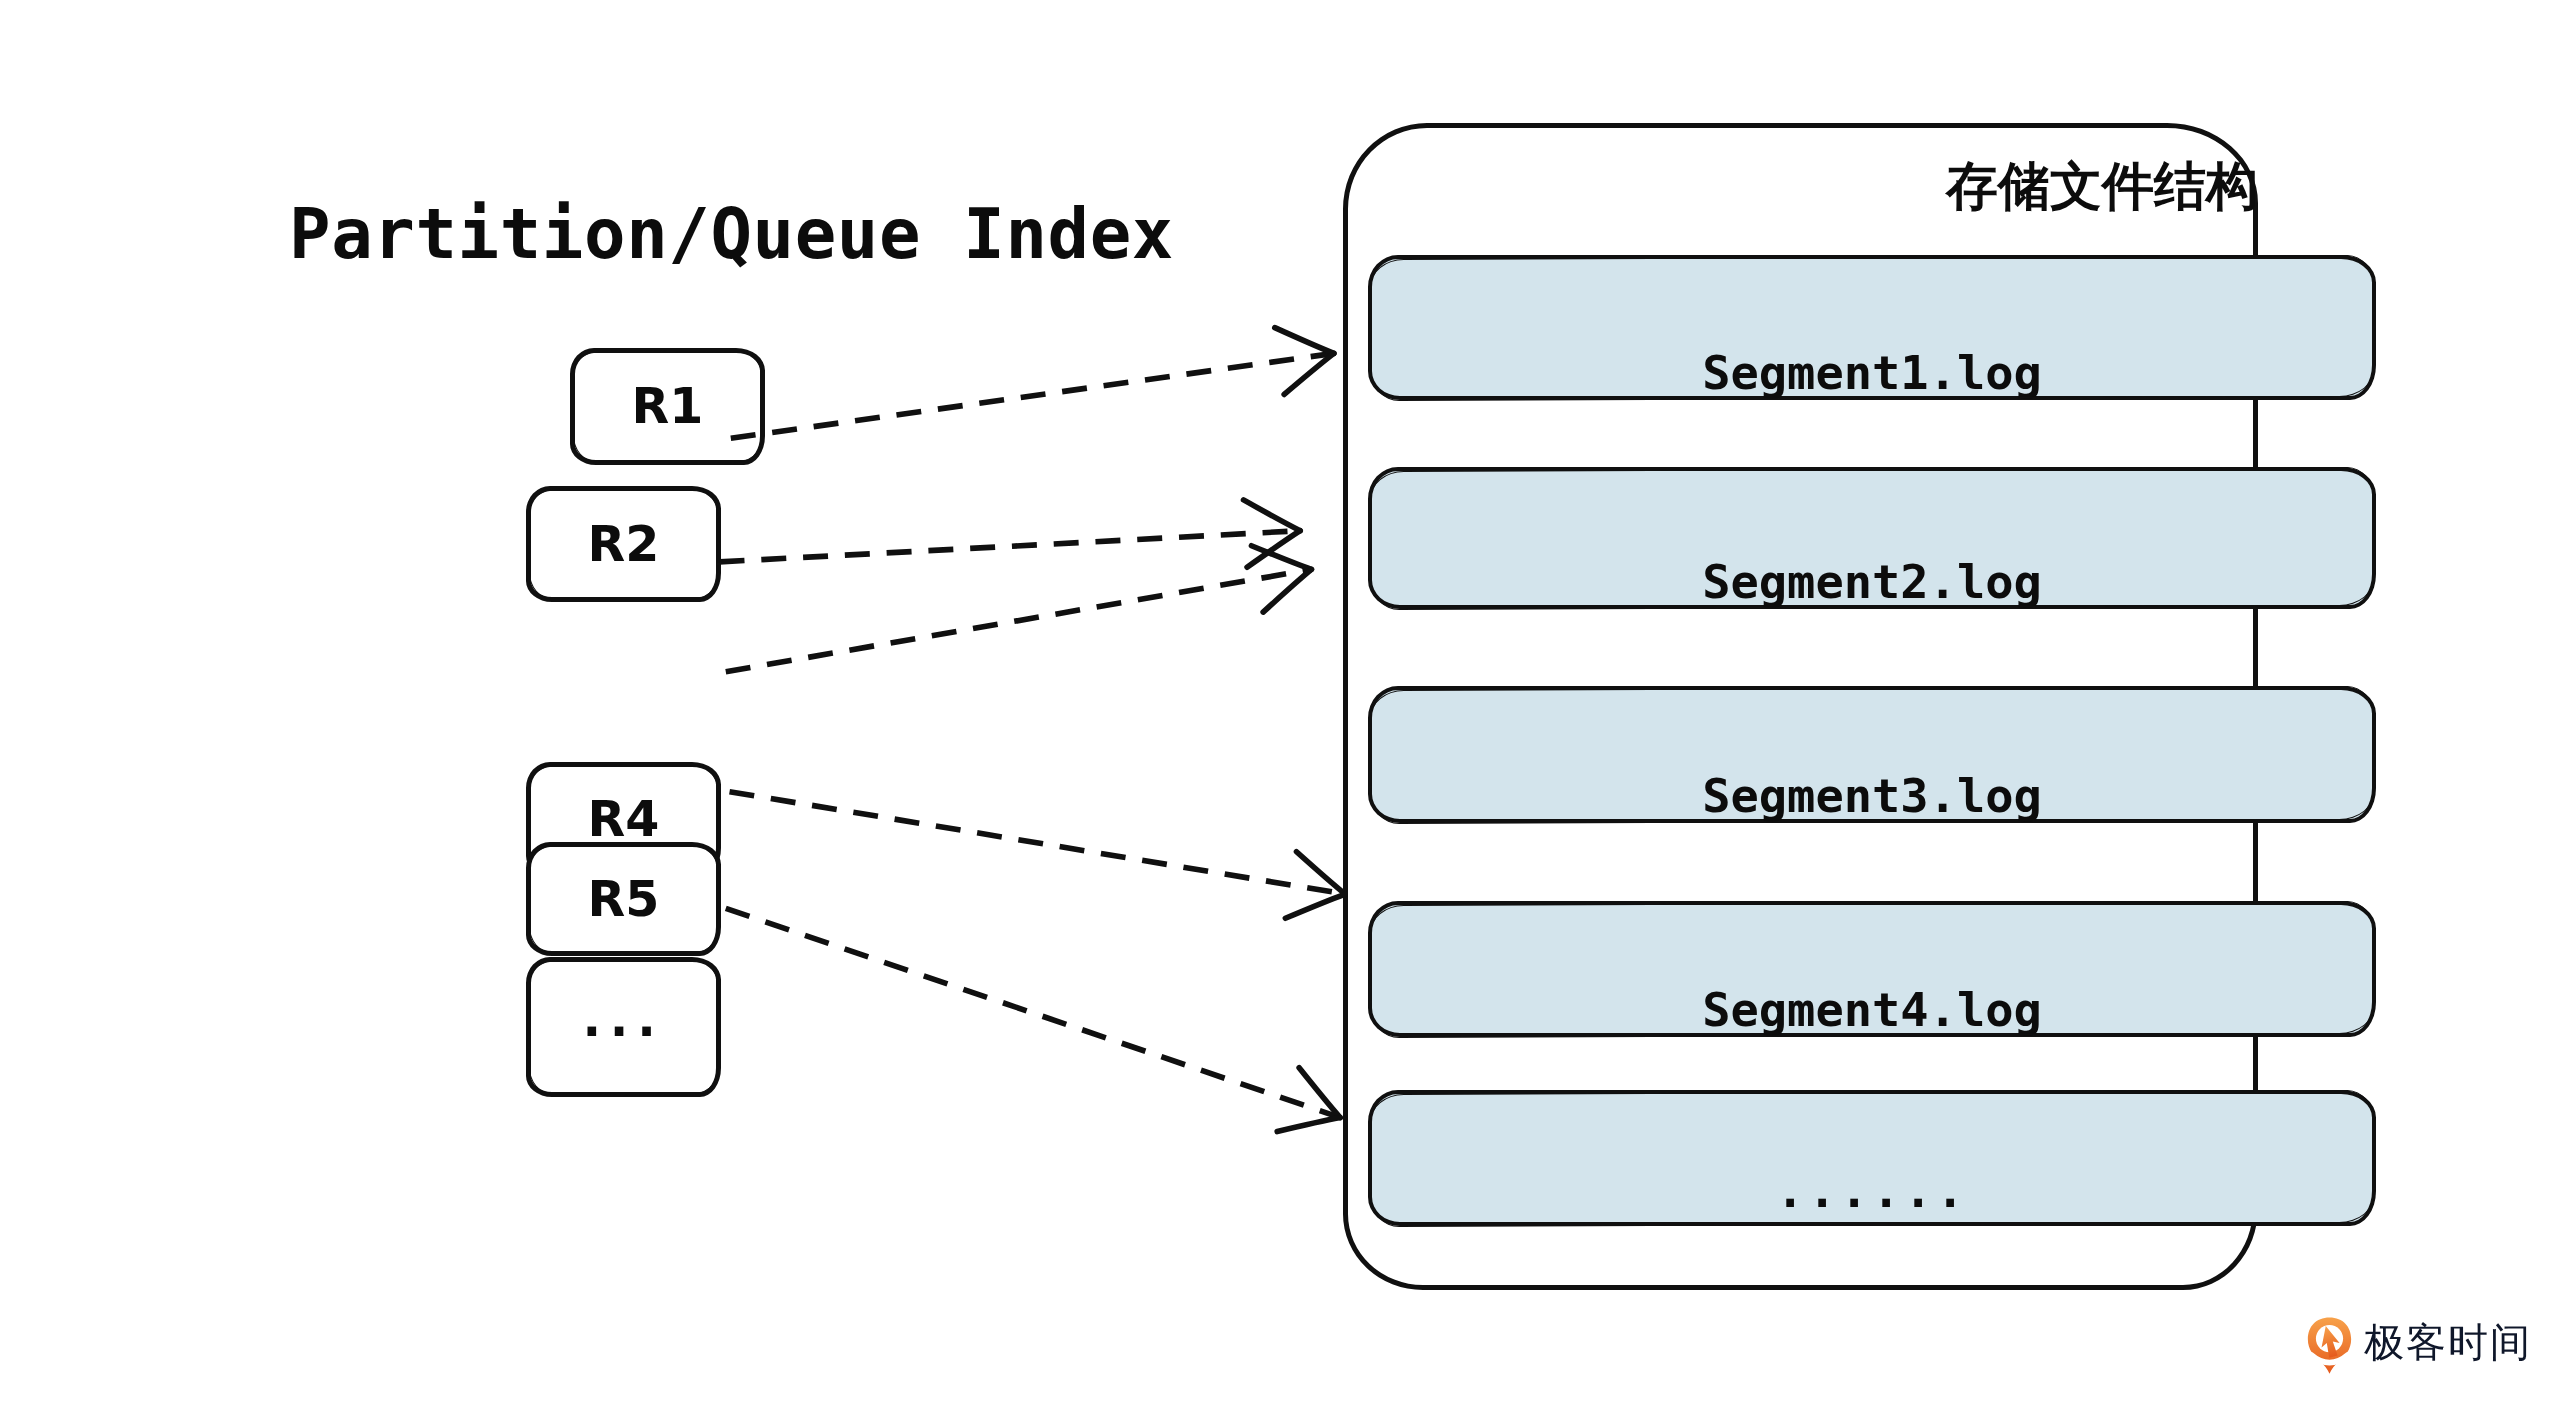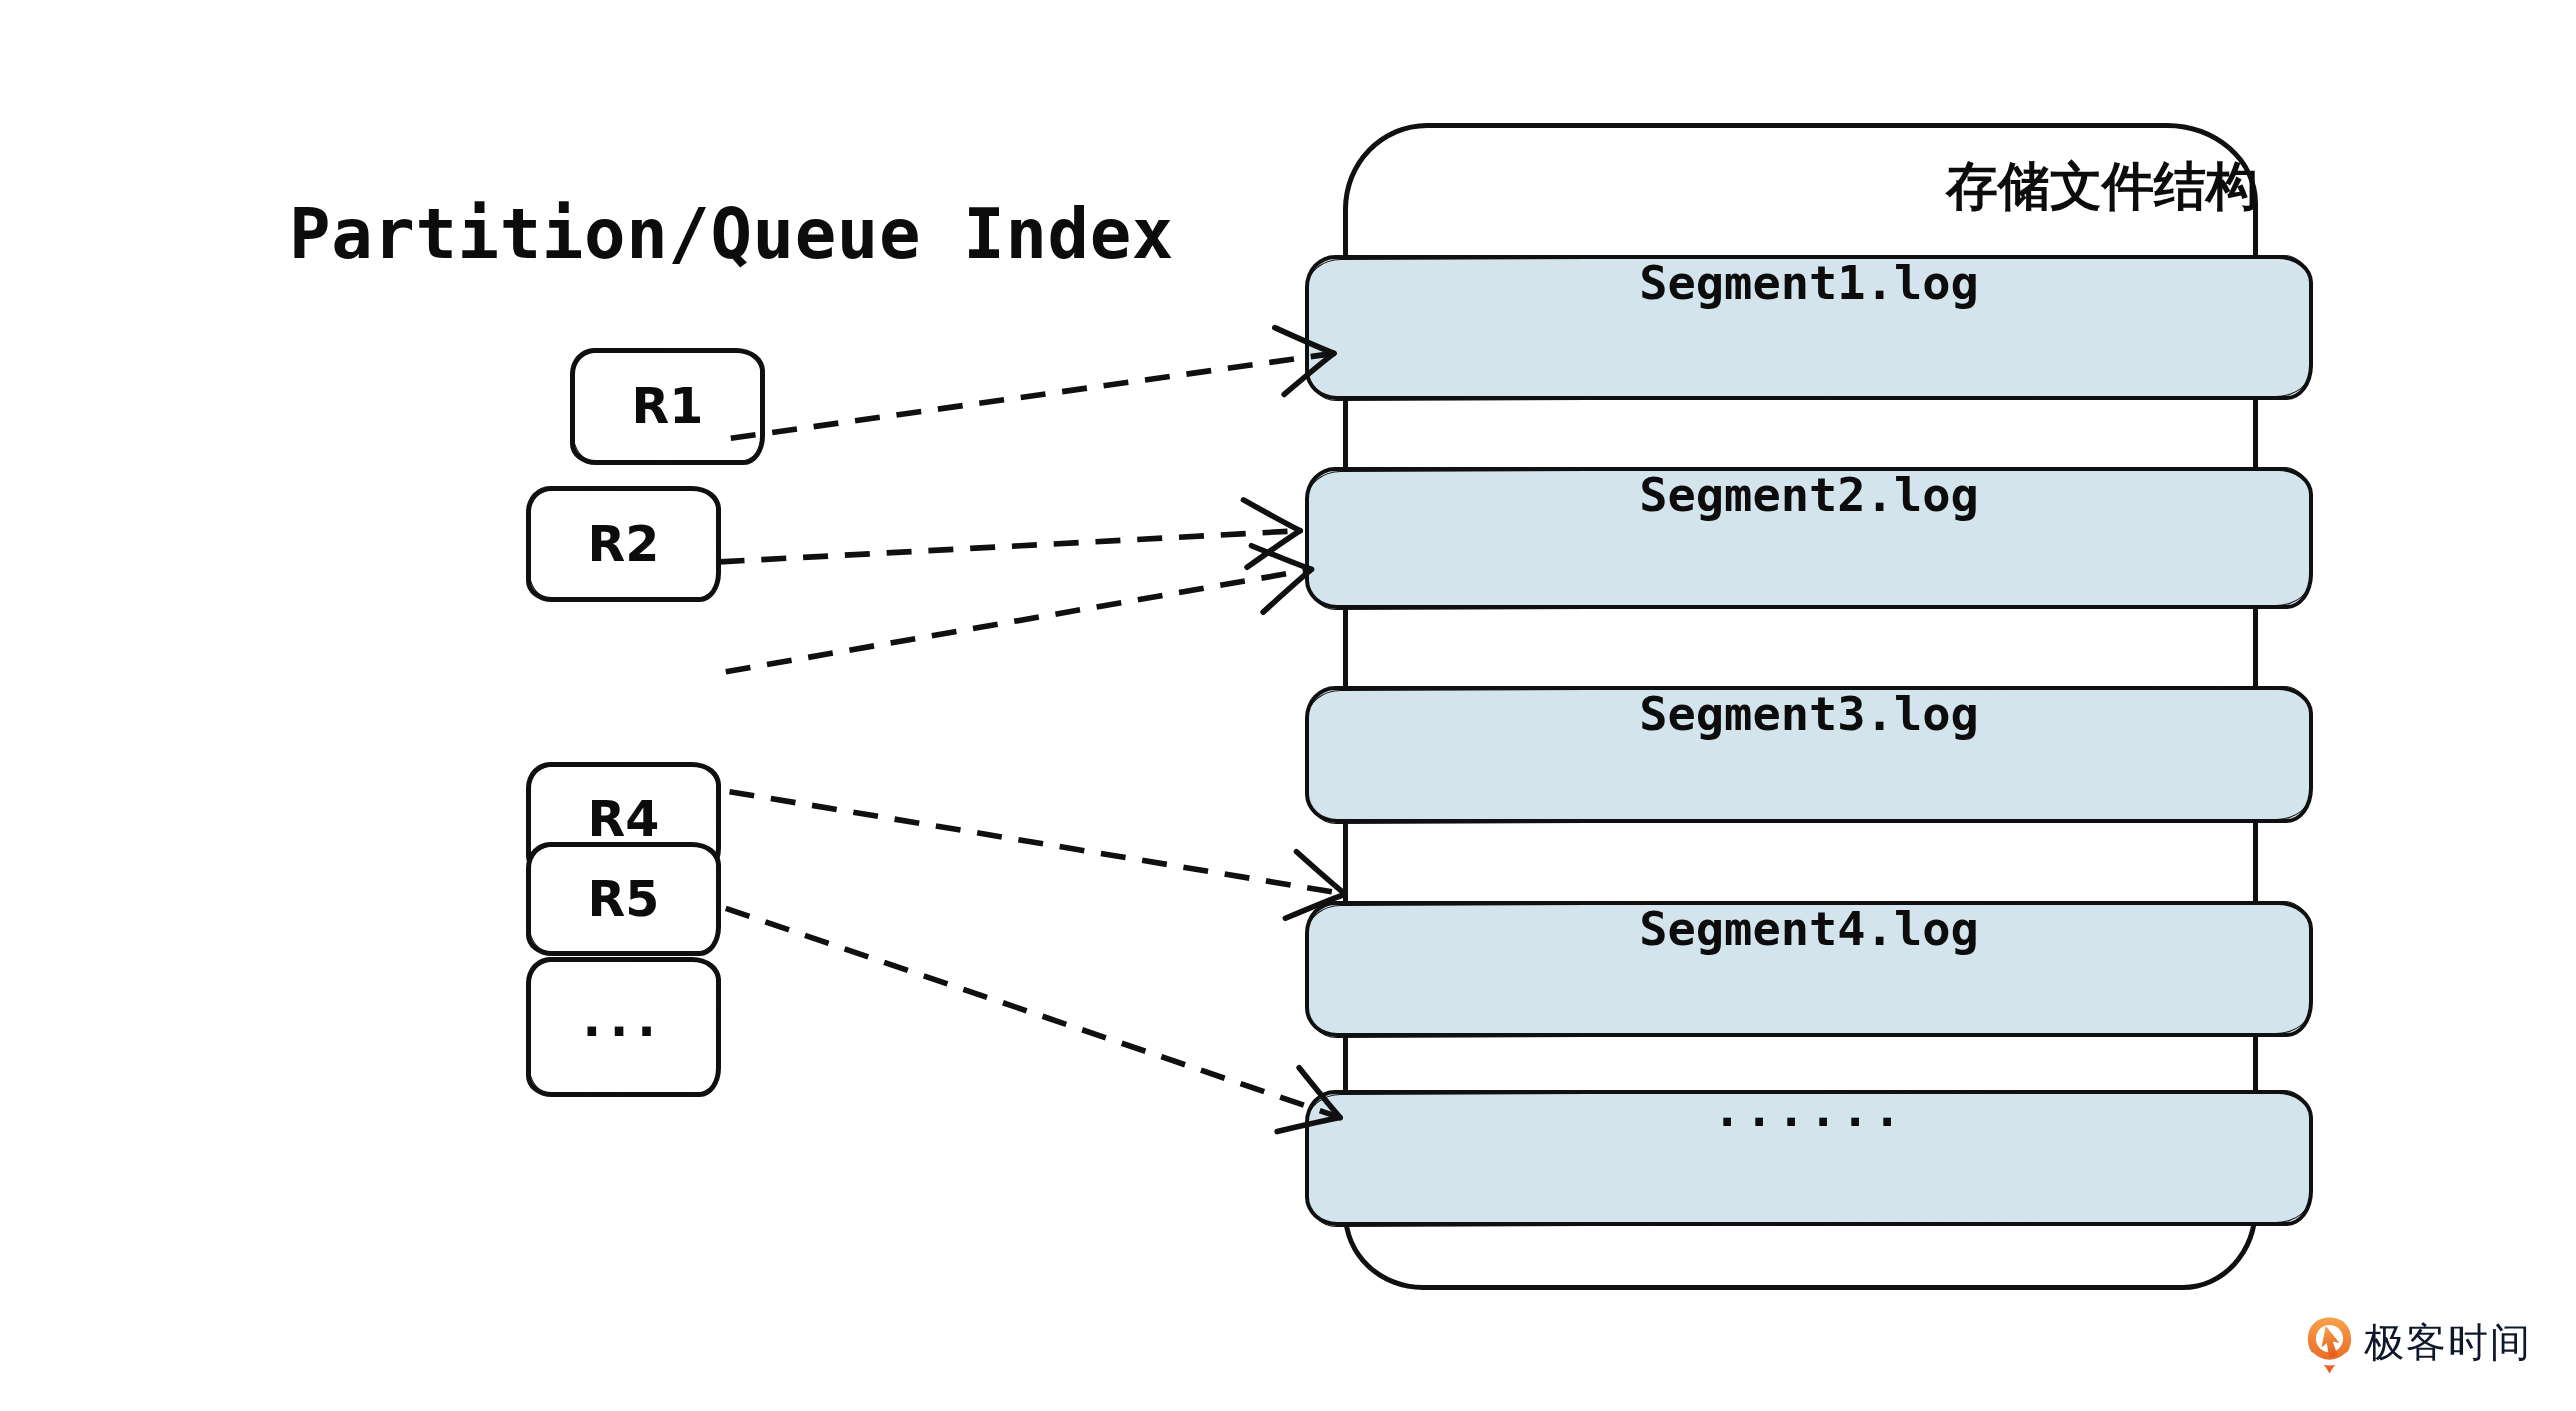--- a/index.html
+++ b/index.html
@@ -69,26 +69,26 @@
   }
   #storage-title{
     left:1343px;top:160px;width:915px;
     text-align:right;
     font-weight:700;font-size:52px;line-height:1;
     color:#0c0c0c;
     font-family:"DejaVu Sans","Liberation Sans",sans-serif;
   }
 
   .seg{
-    left:1305px;width:1008px;
+    left:1368px;width:1008px;
     box-sizing:border-box;
     background:#d3e4ec;
     border:4.4px solid #101010;
     border-radius:30px 35px 26px 32px / 32px 27.5px 35px 29px;
-    display:flex;align-items:flex-start;justify-content:center;
+    display:flex;align-items:flex-end;justify-content:center;
   }
   .seg:after{ 
     content:"";position:absolute;inset:-2.5px;
     border:1.9px solid #101010;
     border-radius:34px 27.5px 36px 29px / 27.5px 34px 29px 32px;
     transform:rotate(-0.25deg);
     pointer-events:none;
   }
   .seg .lbl{
     font-family:"DejaVu Sans Mono","Liberation Mono",monospace;

